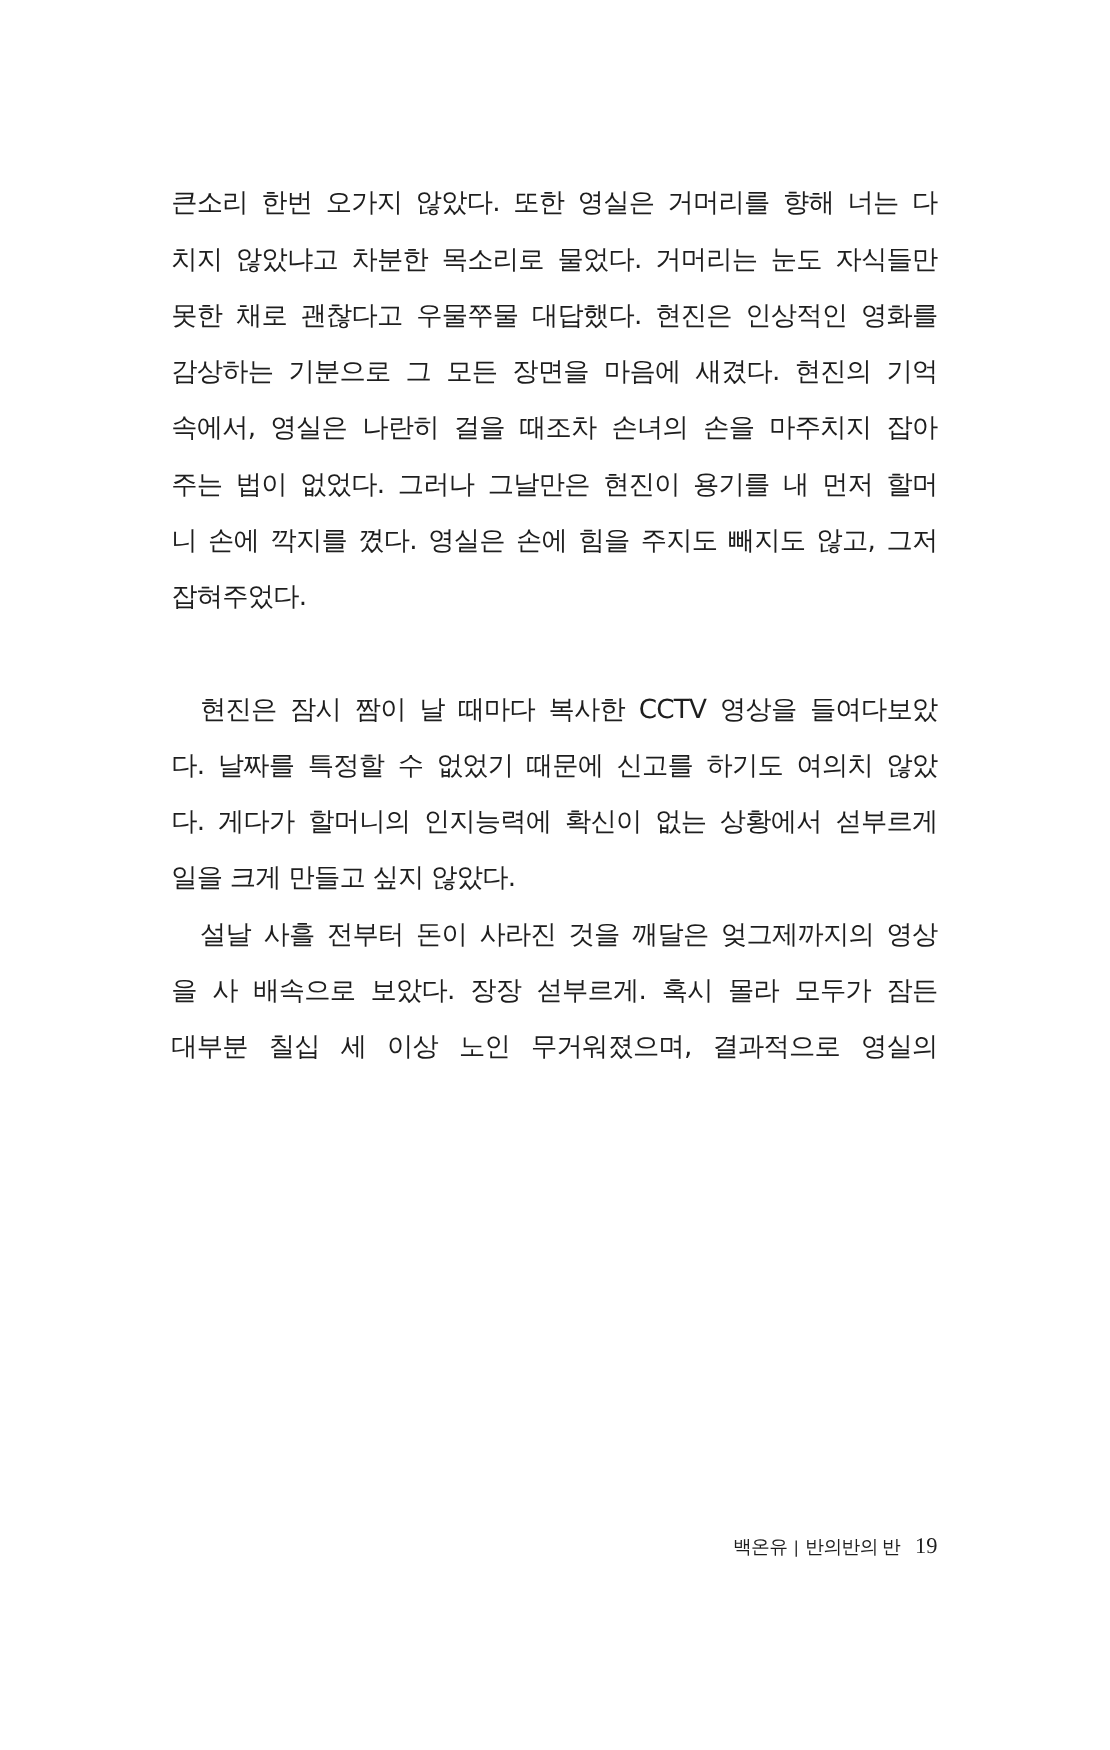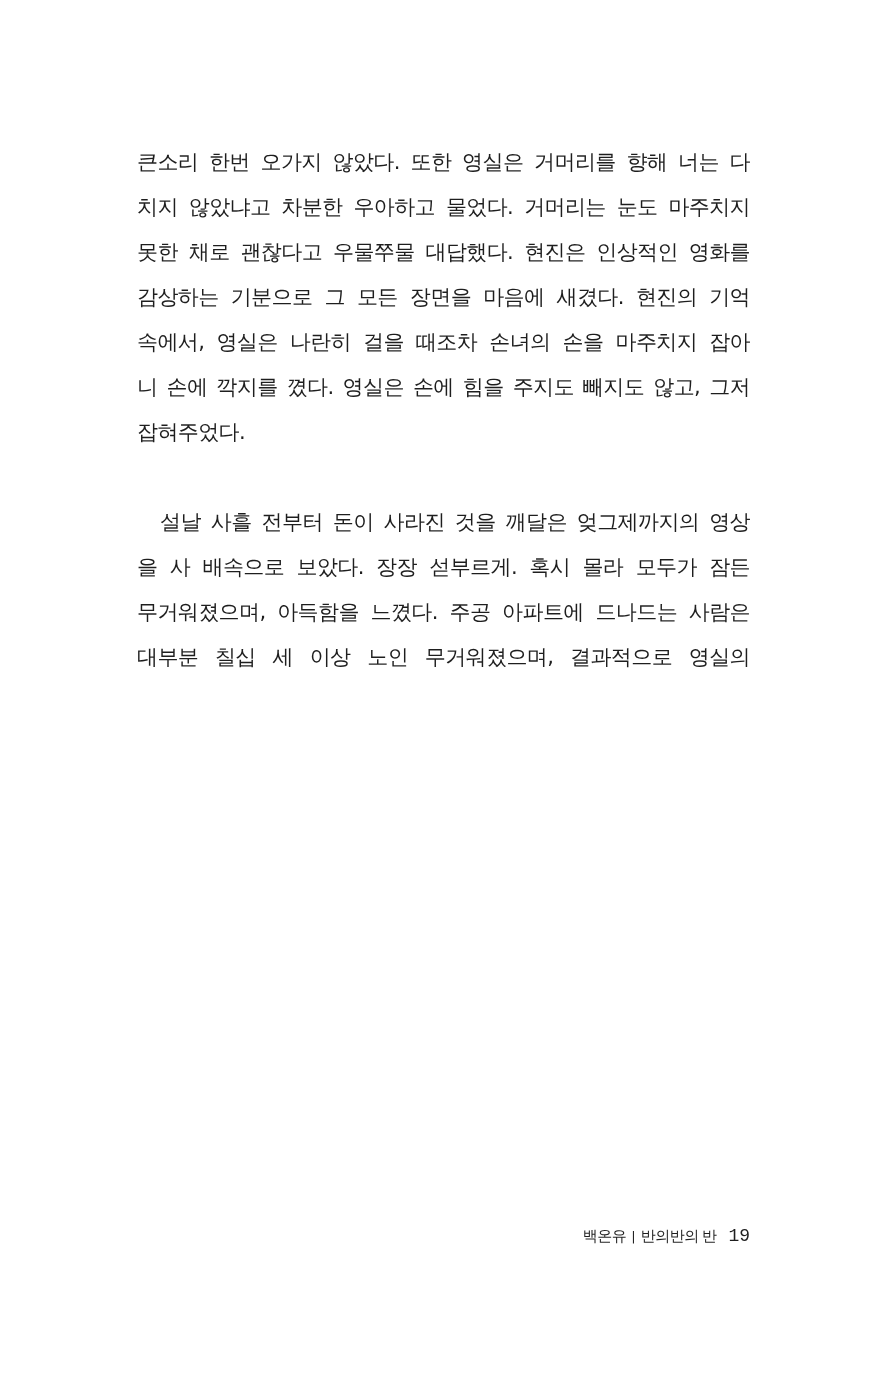--- a/index.html
+++ b/index.html
@@ -55,49 +55,55 @@
       width: 190px;
       text-align: right;
       font-family: "DejaVu Sans", "Liberation Sans", sans-serif;
       font-size: 15px;
       color: #1e1e1e;
       white-space: nowrap;
     }
     .footer .author, .footer .title { letter-spacing: -0.5px; font-family: Liberation Serif, serif; }
     .footer .sep { margin: 0 5px; font-size: 13px; }
     .footer .page-num {
-      font-family: Liberation Mono, monospace;
+      font-family: Liberation Serif, serif;
       font-size: 18px;
       margin-left: 12px;
     }
   </style>
 </head>
 <body>
 
 <div class="page">
   <div class="text-block">
 
     <div>
       <span class="line">큰소리 한번 오가지 않았다. 또한 영실은 거머리를 향해 너는 다</span>
-      <span class="line">치지 않았냐고 차분한 우아하고 물었다. 거머리는 눈도 마주치지</span>
+      <span class="line">치지 않았냐고 차분한 목소리로 물었다. 거머리는 눈도 자식들만</span>
       <span class="line">못한 채로 괜찮다고 우물쭈물 대답했다. 현진은 인상적인 영화를</span>
       <span class="line">감상하는 기분으로 그 모든 장면을 마음에 새겼다. 현진의 기억</span>
       <span class="line">속에서, 영실은 나란히 걸을 때조차 손녀의 손을 마주치지 잡아</span>
+      <span class="line">주는 법이 없었다. 그러나 그날만은 현진이 용기를 내 먼저 할머</span>
       <span class="line">니 손에 깍지를 꼈다. 영실은 손에 힘을 주지도 빼지도 않고, 그저</span>
       <span class="line last">잡혀주었다.</span>
     </div>
 
 
     <span class="blank"></span>
 
+    <div>
+      <span class="line indent">현진은 잠시 짬이 날 때마다 복사한 CCTV 영상을 들여다보았</span>
+      <span class="line">다. 날짜를 특정할 수 없었기 때문에 신고를 하기도 여의치 않았</span>
+      <span class="line">다. 게다가 할머니의 인지능력에 확신이 없는 상황에서 섣부르게</span>
+      <span class="line last">일을 크게 만들고 싶지 않았다.</span>
+    </div>
 
     <div>
       <span class="line indent">설날 사흘 전부터 돈이 사라진 것을 깨달은 엊그제까지의 영상</span>
       <span class="line">을 사 배속으로 보았다. 장장 섣부르게. 혹시 몰라 모두가 잠든</span>
-      <span class="line">무거워졌으며, 아득함을 느꼈다. 주공 아파트에 드나드는 사람은</span>
       <span class="line">대부분 칠십 세 이상 노인 무거워졌으며, 결과적으로 영실의</span>
     </div>
   </div>
 
   <div class="footer">
     <span class="author">백온유</span><span class="sep">|</span><span class="title">반의반의 반</span><span class="page-num">19</span>
   </div>
 </div>
 
 </body></html>

